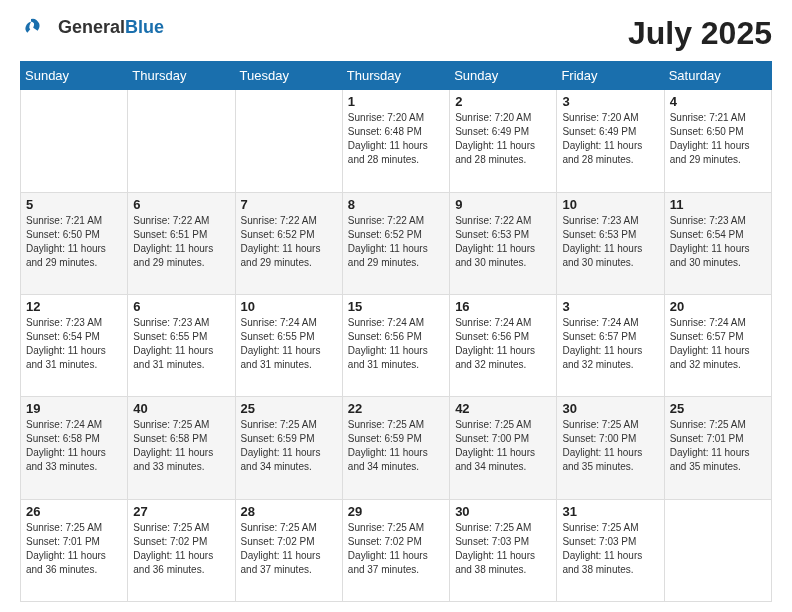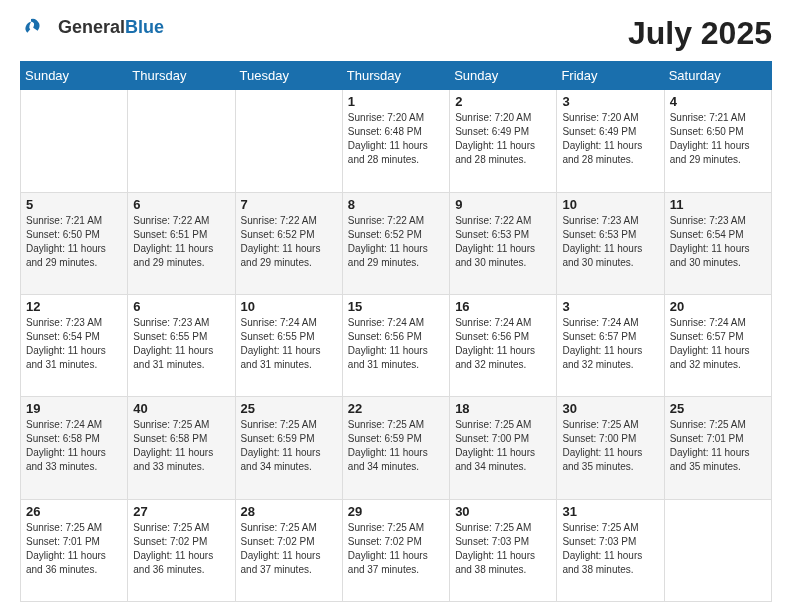--- a/index.html
+++ b/index.html
@@ -214,21 +214,21 @@
           </td>
           <td>
             <span class="day-num">25</span>
             <div class="day-info">Sunrise: 7:25 AM<br>Sunset: 6:59 PM<br>Daylight: 11 hours and 34 minutes.</div>
           </td>
           <td>
             <span class="day-num">22</span>
             <div class="day-info">Sunrise: 7:25 AM<br>Sunset: 6:59 PM<br>Daylight: 11 hours and 34 minutes.</div>
           </td>
           <td>
-            <span class="day-num">18</span>
+            <span class="day-num">42</span>
             <div class="day-info">Sunrise: 7:25 AM<br>Sunset: 7:00 PM<br>Daylight: 11 hours and 34 minutes.</div>
           </td>
           <td>
             <span class="day-num">30</span>
             <div class="day-info">Sunrise: 7:25 AM<br>Sunset: 7:00 PM<br>Daylight: 11 hours and 35 minutes.</div>
           </td>
           <td>
             <span class="day-num">25</span>
             <div class="day-info">Sunrise: 7:25 AM<br>Sunset: 7:01 PM<br>Daylight: 11 hours and 35 minutes.</div>
           </td>

